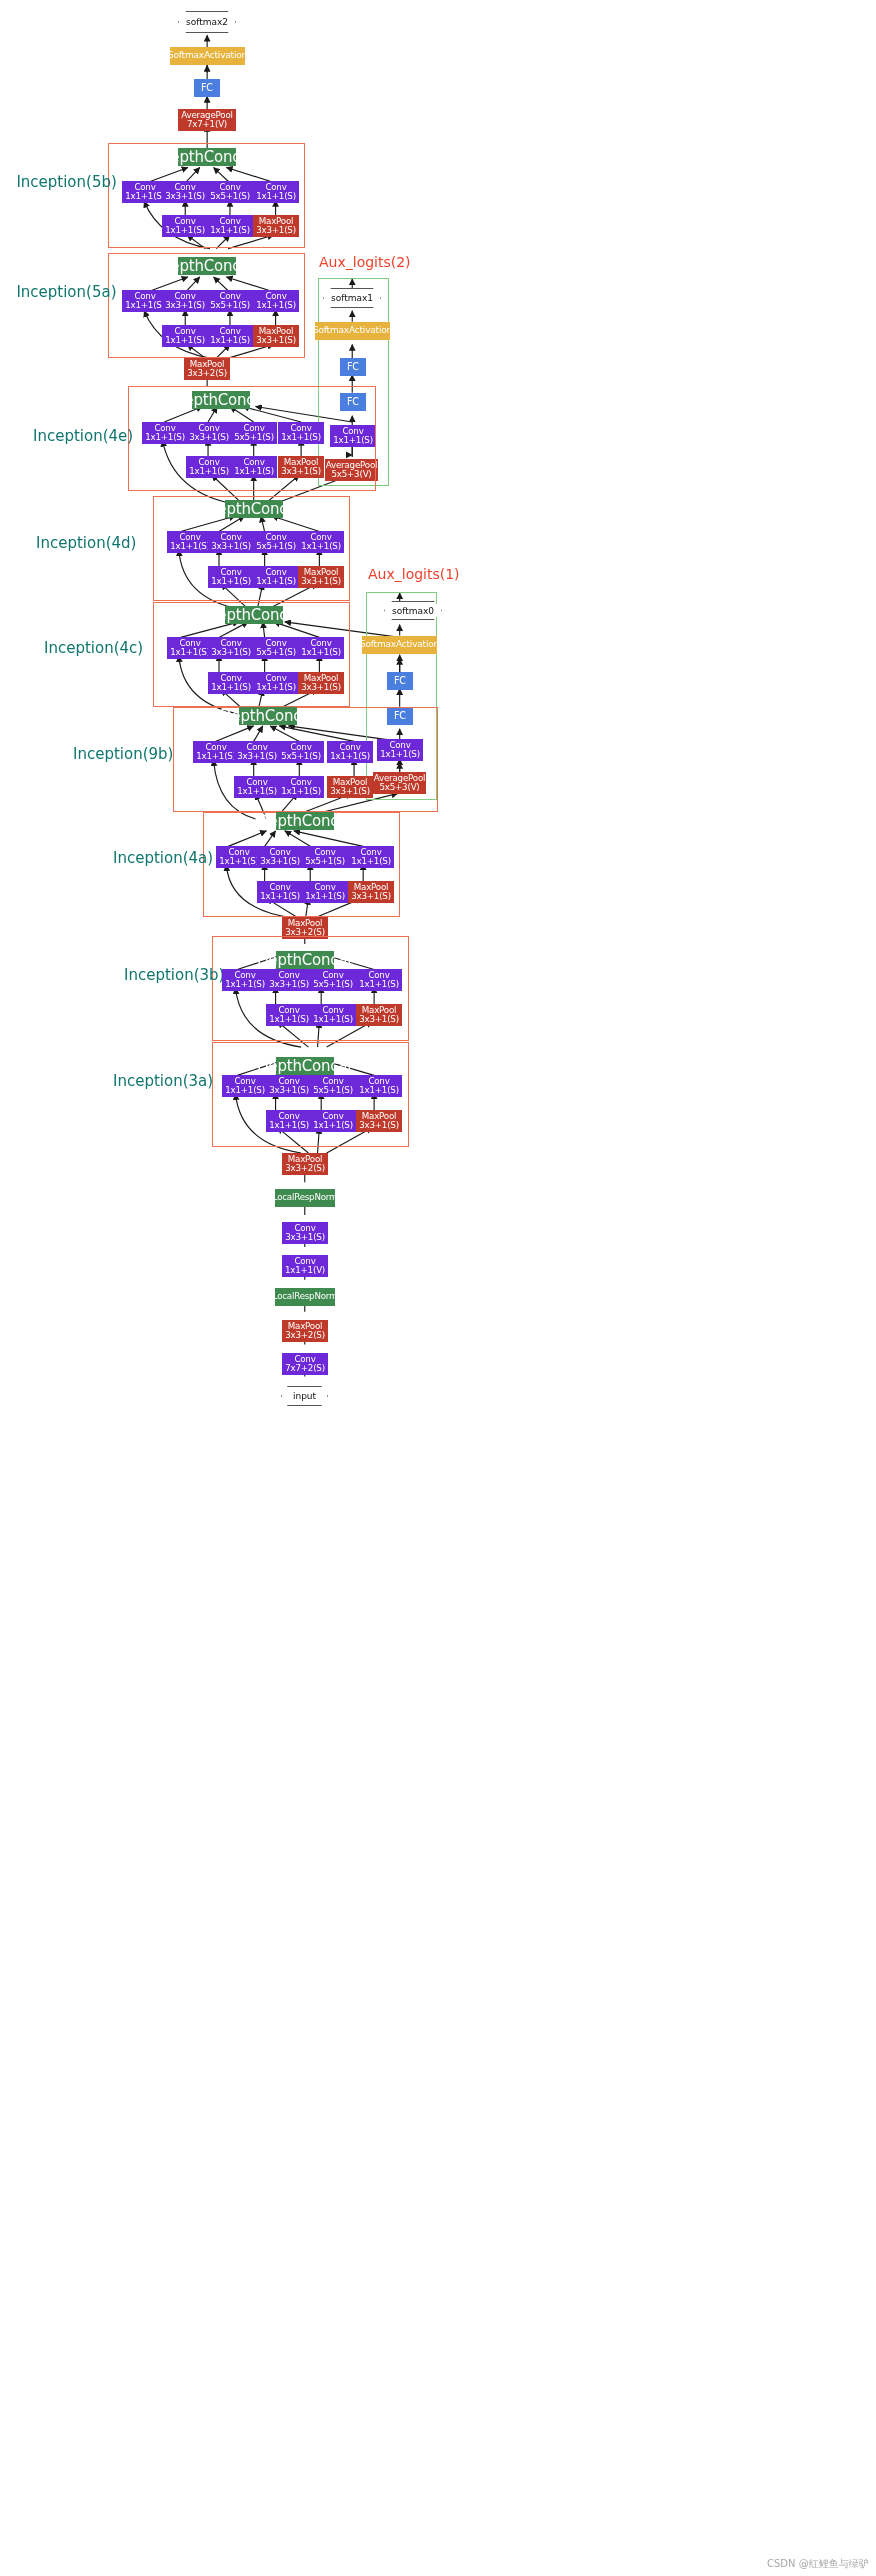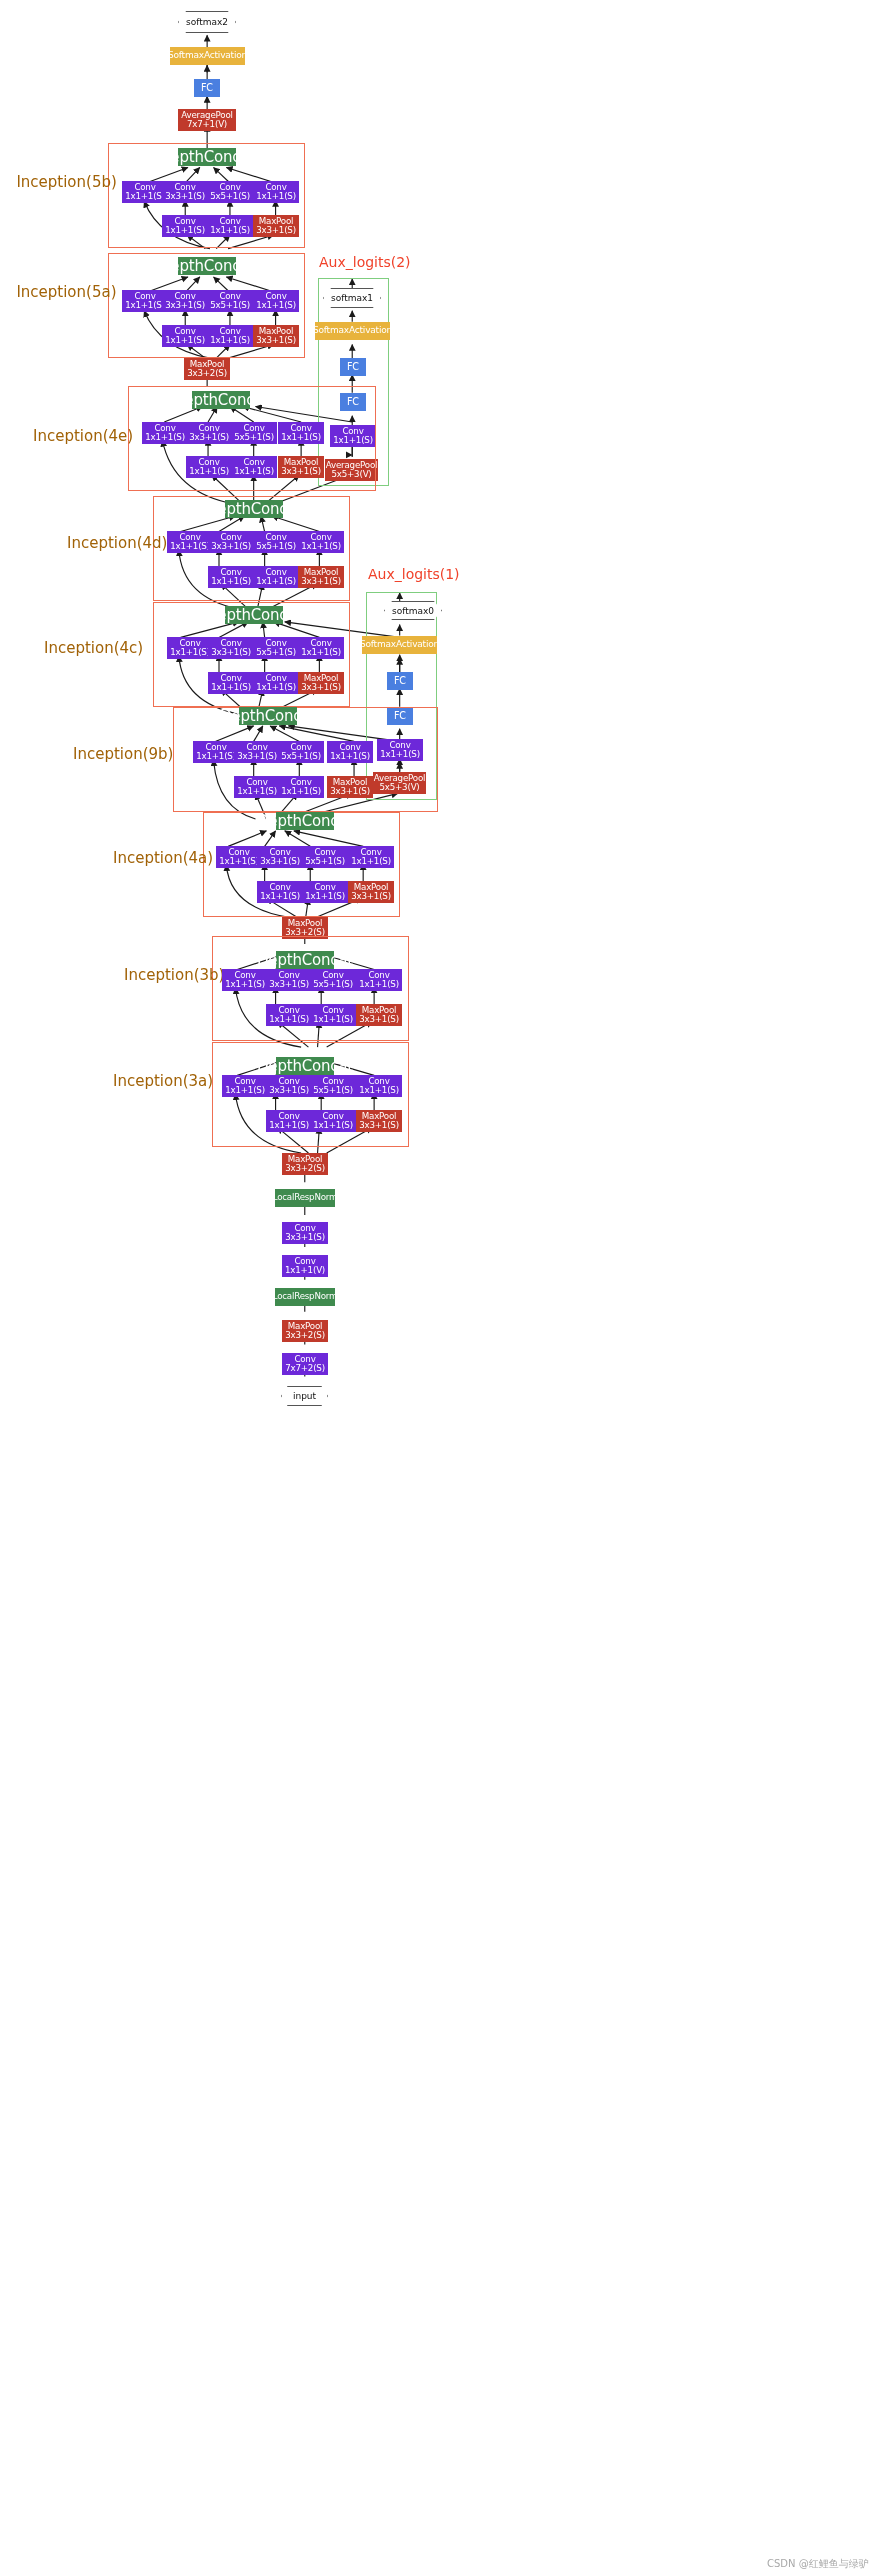--- a/index.html
+++ b/index.html
@@ -23,21 +23,21 @@
   
   .oct{position:absolute;box-sizing:border-box;display:flex;align-items:center;
        justify-content:center;background:#fff;color:#111;font-size:9px;
        border:0.9px solid #555;
        clip-path:polygon(14% 0,86% 0,100% 50%,86% 100%,14% 100%,0 50%);}
   .oct .inner{position:relative;z-index:2;}
 
   
   .frame{position:absolute;box-sizing:border-box;border:1.2px solid #ef6f52;background:transparent;}
   .frame.green{border-color:#7fce7f;}
-  .glabel{position:absolute;color:#a16207;font-size:15px;white-space:nowrap;}
+  .glabel{position:absolute;color:#0f766e;font-size:15px;white-space:nowrap;}
   .glabel.aux{color:#f0422a;font-size:14px;}
 
   
   #edges{position:absolute;left:0;top:0;width:876px;height:2576px;pointer-events:none;}
 
   .watermark{position:absolute;right:7.3px;bottom:5.5px;color:#a8a8a8;font-size:10px;}
 </style>
 </head>
 <body>
 
@@ -345,21 +345,21 @@
   <div class="node conv" style="left:231px;top:456px;width:46px;height:22px;">
     <span class="l1">Conv</span>
     <span class="l2">1x1+1(S)</span>
     </div>
   <div class="node pool" style="left:278px;top:456px;width:46px;height:22px;">
     <span class="l1">MaxPool</span>
     <span class="l2">3x3+1(S)</span>
     </div>
 
   <div class="frame" style="left:153px;top:496px;width:197px;height:105px;"></div>
-  <div class="glabel" style="left:36px;top:534px;margin-left:31px;">Inception(4d)</div>
+  <div class="glabel" style="left:36px;top:534px;">Inception(4d)</div>
 
   <div class="node concat" style="left:225px;top:500px;width:58px;height:18px;">
     <span class="l1">DepthConcat</span>
     </div>
   <div class="node conv" style="left:167px;top:531px;width:46px;height:22px;">
     <span class="l1">Conv</span>
     <span class="l2">1x1+1(S)</span>
     </div>
   <div class="node conv" style="left:208px;top:531px;width:46px;height:22px;">
     <span class="l1">Conv</span>

